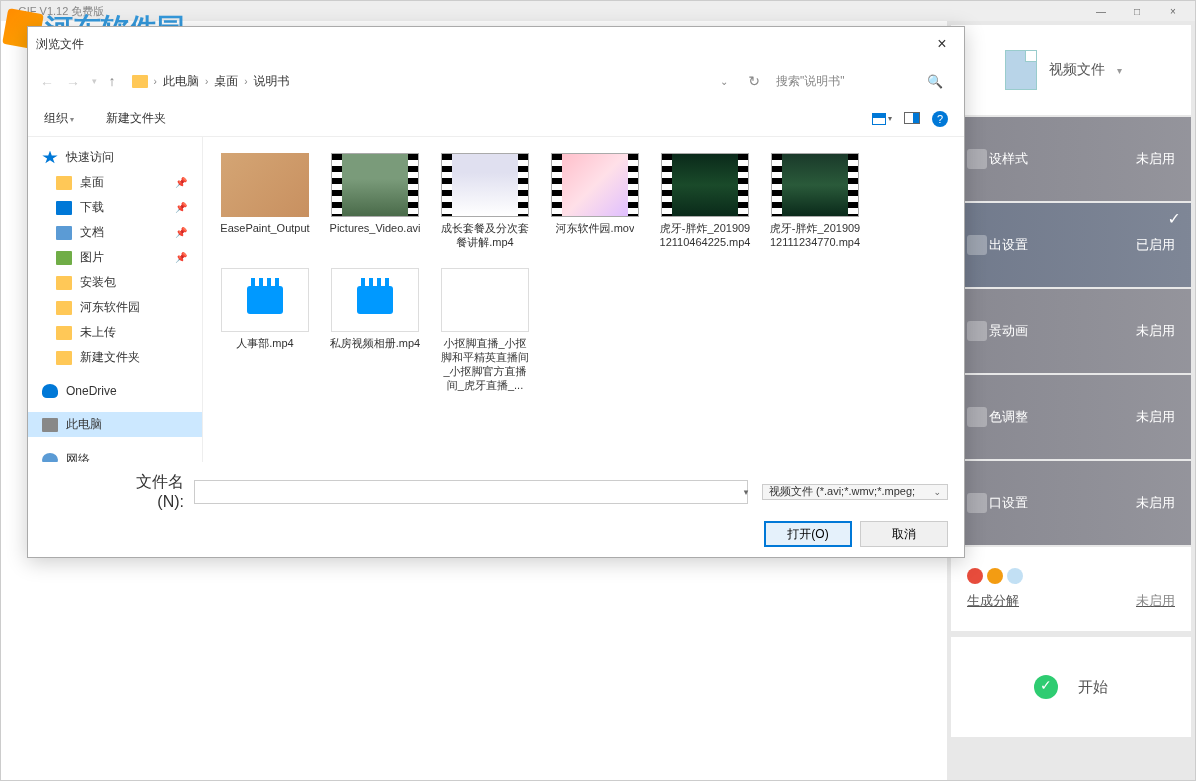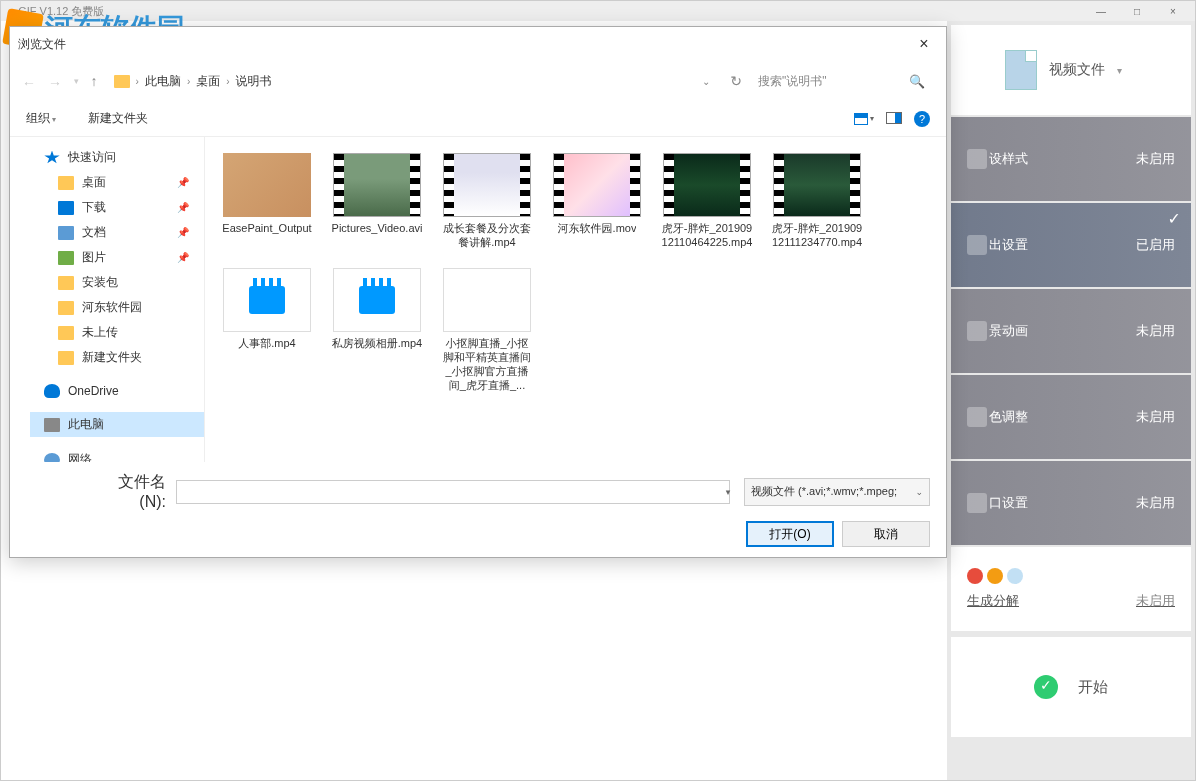--- a/index.html
+++ b/index.html
@@ -45,21 +45,21 @@
     .start-text { font-size: 15px; color: #555; }
     
     
     .watermark { position: absolute; top: 10px; left: 5px; z-index: 5; pointer-events: none; }
     .watermark .logo { display: flex; align-items: center; gap: 4px; }
     .watermark .cube { width: 36px; height: 36px; background: linear-gradient(135deg, #ff8c00, #ffa500); transform: rotate(10deg); border-radius: 4px; }
     .watermark .wm-text { font-size: 28px; font-weight: bold; color: #3498db; }
     .watermark .wm-url { font-size: 13px; color: #2ecc71; margin-left: 40px; margin-top: -2px; }
     
     
-    .file-dialog { position: absolute; top: 26px; left: 9px; width: 938px; height: 532px; background: #fff; border: 1px solid #aaa; box-shadow: 0 4px 20px rgba(0,0,0,0.2); z-index: 10; display: flex; flex-direction: column; }
+    .file-dialog { position: absolute; top: 26px; left: 27px; width: 938px; height: 532px; background: #fff; border: 1px solid #aaa; box-shadow: 0 4px 20px rgba(0,0,0,0.2); z-index: 10; display: flex; flex-direction: column; }
     
     .dlg-header { height: 34px; display: flex; align-items: center; padding: 0 8px; }
     .dlg-title { font-size: 12px; color: #333; flex: 1; }
     .dlg-close { width: 28px; height: 28px; display: flex; align-items: center; justify-content: center; font-size: 16px; color: #333; cursor: pointer; }
     
     .dlg-nav { height: 40px; display: flex; align-items: center; padding: 0 12px; gap: 8px; }
     .nav-arrows { display: flex; gap: 12px; align-items: center; }
     .nav-btn { color: #888; font-size: 14px; cursor: pointer; }
     .nav-btn.disabled { color: #ccc; }
     .breadcrumb { display: flex; align-items: center; gap: 6px; flex: 1; padding: 4px 8px; }
@@ -71,21 +71,21 @@
     .search-box { width: 184px; height: 26px; border: none; padding: 0 8px; font-size: 12px; color: #888; display: flex; align-items: center; justify-content: space-between; }
     .search-icon { color: #888; font-size: 13px; }
     
     .dlg-toolbar { height: 36px; display: flex; align-items: center; padding: 0 16px; gap: 16px; border-bottom: 1px solid #eee; justify-content: space-between; }
     .tb-left { display: flex; gap: 32px; }
     .tb-item { font-size: 12px; color: #333; cursor: pointer; }
     .tb-item .arrow { font-size: 8px; color: #888; margin-left: 2px; }
     .tb-right { display: flex; gap: 12px; align-items: center; }
     .help-icon { width: 16px; height: 16px; background: #0078d7; color: #fff; border-radius: 50%; font-size: 11px; display: flex; align-items: center; justify-content: center; }
     
-    .dlg-content { flex: 1; display: flex; overflow: hidden; padding-left: 20px; }
+    .dlg-content { flex: 1; display: flex; overflow: hidden; }
     
     .dlg-sidebar { width: 175px; border-right: 1px solid #eee; padding: 8px 0; overflow-y: auto; }
     .sb-item { display: flex; align-items: center; gap: 8px; padding: 4px 14px; font-size: 12px; color: #333; cursor: pointer; }
     .sb-item.selected { background: #cce8ff; }
     .sb-item .pin { color: #888; font-size: 10px; margin-left: auto; }
     .sb-icon { width: 16px; height: 14px; border-radius: 1px; }
     .sb-icon.star { background: #0078d7; clip-path: polygon(50% 0, 61% 35%, 98% 35%, 68% 57%, 79% 91%, 50% 70%, 21% 91%, 32% 57%, 2% 35%, 39% 35%); }
     .sb-icon.folder { background: #ffc857; }
     .sb-icon.download { background: #0078d7; }
     .sb-icon.doc { background: #5b9bd5; }
@@ -107,21 +107,21 @@
     .file-thumb.clip-thumb { background: #fff; border: 1px solid #ddd; display: flex; align-items: center; justify-content: center; }
     .clip-icon { width: 36px; height: 28px; background: #0099ff; border-radius: 3px; position: relative; }
     .clip-icon::before { content: ''; position: absolute; top: -8px; left: 4px; right: 4px; height: 8px; background: repeating-linear-gradient(90deg, #0099ff 0, #0099ff 4px, transparent 4px, transparent 8px); }
     .file-name { font-size: 11px; color: #333; text-align: center; line-height: 1.3; word-break: break-all; max-height: 58px; overflow: hidden; }
     
     .dlg-footer { padding: 10px 16px; display: flex; flex-direction: column; gap: 10px; }
     .footer-row1 { display: flex; align-items: center; gap: 10px; }
     .fn-label { font-size: 16px; color: #333; width: 60px; text-align: right; margin-left: 80px;}
     .fn-input { flex: 1; height: 24px; border: 1px solid #ccc; padding: 0 6px; font-size: 12px; }
     .fn-dropdown { width: 12px; text-align: center; color: #666; font-size: 9px; margin-left: -18px; }
-    .filter-select { width: 186px; height: 28px; border: 1px solid #ccc; padding: 0 6px; font-size: 11px; background: #f5f5f5; display: flex; align-items: center; justify-content: space-between; color: #333;}
+    .filter-select { width: 186px; height: 16px; border: 1px solid #ccc; padding: 0 6px; font-size: 11px; background: #f5f5f5; display: flex; align-items: center; justify-content: space-between; color: #333;}
     .footer-row2 { display: flex; justify-content: flex-end; gap: 8px; }
     .dlg-btn { width: 88px; height: 26px; border: 1px solid #ccc; background: #f0f0f0; font-size: 12px; cursor: pointer; }
     .dlg-btn.primary { border: 2px solid #0078d7; background: #e5f1fb; }
     
     .thumb-img1 { background: linear-gradient(to bottom, #7a9b7a 40%, #4a6b4a); }
     .thumb-img2 { background: #1a1a1a; }
     .thumb-img3 { background: linear-gradient(to bottom, #e0e0f0 30%, #fff); }
     .thumb-img4 { background: linear-gradient(135deg, #ffc0cb, #ffe0e8, #e0c0ff); }
     .thumb-img5 { background: linear-gradient(to bottom, #0a2a1a, #1a4a2a, #0a2a1a); }
     .thumb-img6 { background: linear-gradient(to bottom, #1a3a2a, #2a5a3a, #0a2a1a); }

